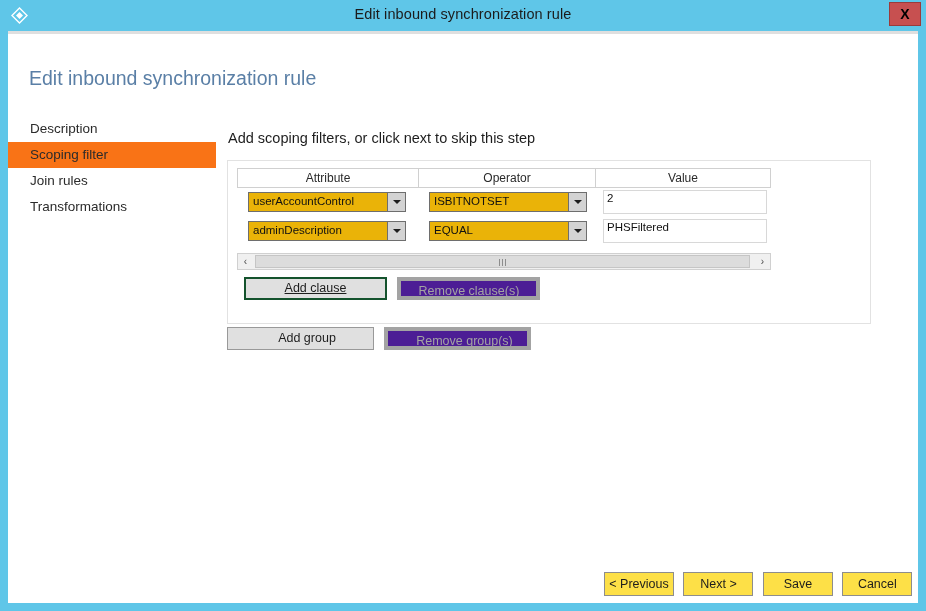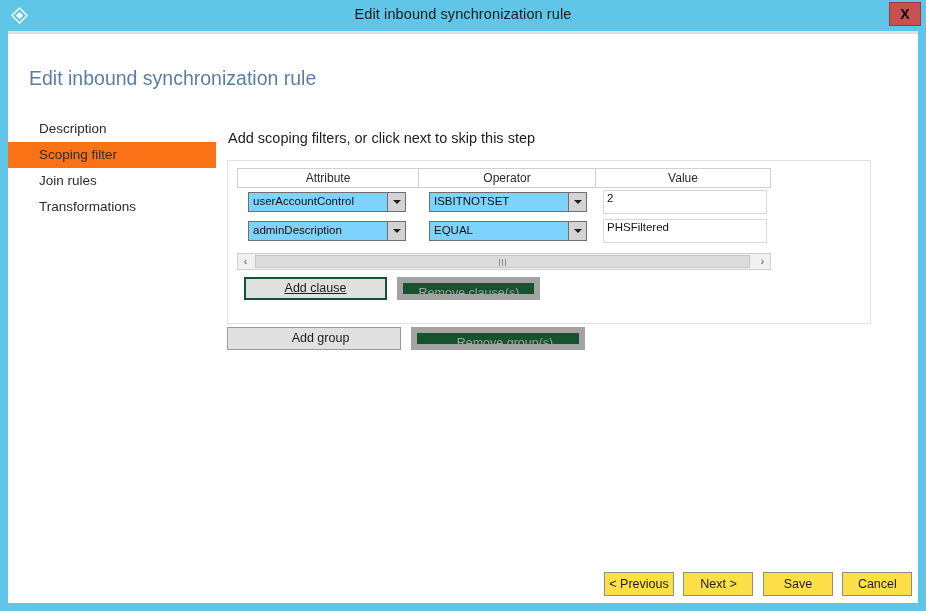--- a/index.html
+++ b/index.html
@@ -89,21 +89,21 @@
   #sidebar {
     position: absolute;
     left: 0px;
     top: 82px;
     width: 208px;
   }
   .nav-item {
     position: relative;
     height: 26px;
     line-height: 26px;
-    padding-left: 31px;
+    padding-left: 22px;
     font-size: 13.5px;
     color: #2b2b2b;
     cursor: pointer;
     white-space: nowrap;
   }
   .nav-item.selected {
     background: #f97316;
   }
 
   
@@ -164,21 +164,21 @@
   }
   .cell-attr { width: 181px; }
   .cell-oper { width: 177px; }
   .cell-val  { width: 174px; }
 
   .combo {
     position: relative;
     margin: 4px 0 0 11px;
     width: 158px;
     height: 20px;
-    background: #7dd3fc;
+    background: #eab308;
     border: 1px solid #6e6e6e;
     box-sizing: border-box;
     cursor: pointer;
   }
   .combo .combo-text {
     position: absolute;
     left: 4px;
     top: 2px;
     font-size: 11.5px;
     color: #111;
@@ -295,27 +295,27 @@
     cursor: pointer;
     white-space: nowrap;
     vertical-align: top;
   }
   .btn.focus {
     border: 2px solid #14532d;
     line-height: 19px;
     text-decoration: underline;
   }
   .btn.disabled {
-    background: #14532d;
-    border: 6px solid #a3a3a3;
+    background: #4c1d95;
+    border: 4px solid #a3a3a3;
     color: #a3a3a3;
     cursor: default;
   }
   .btn.w-clause { width: 143px; }
-  .btn.w-group  { width: 174px; padding-left: 13px; }
+  .btn.w-group  { width: 147px; padding-left: 13px; }
   .btn.gap      { margin-left: 6px; }
 
   
   #group-buttons {
     position: absolute;
     left: 219px;
     top: 293px;
   }
 
   

